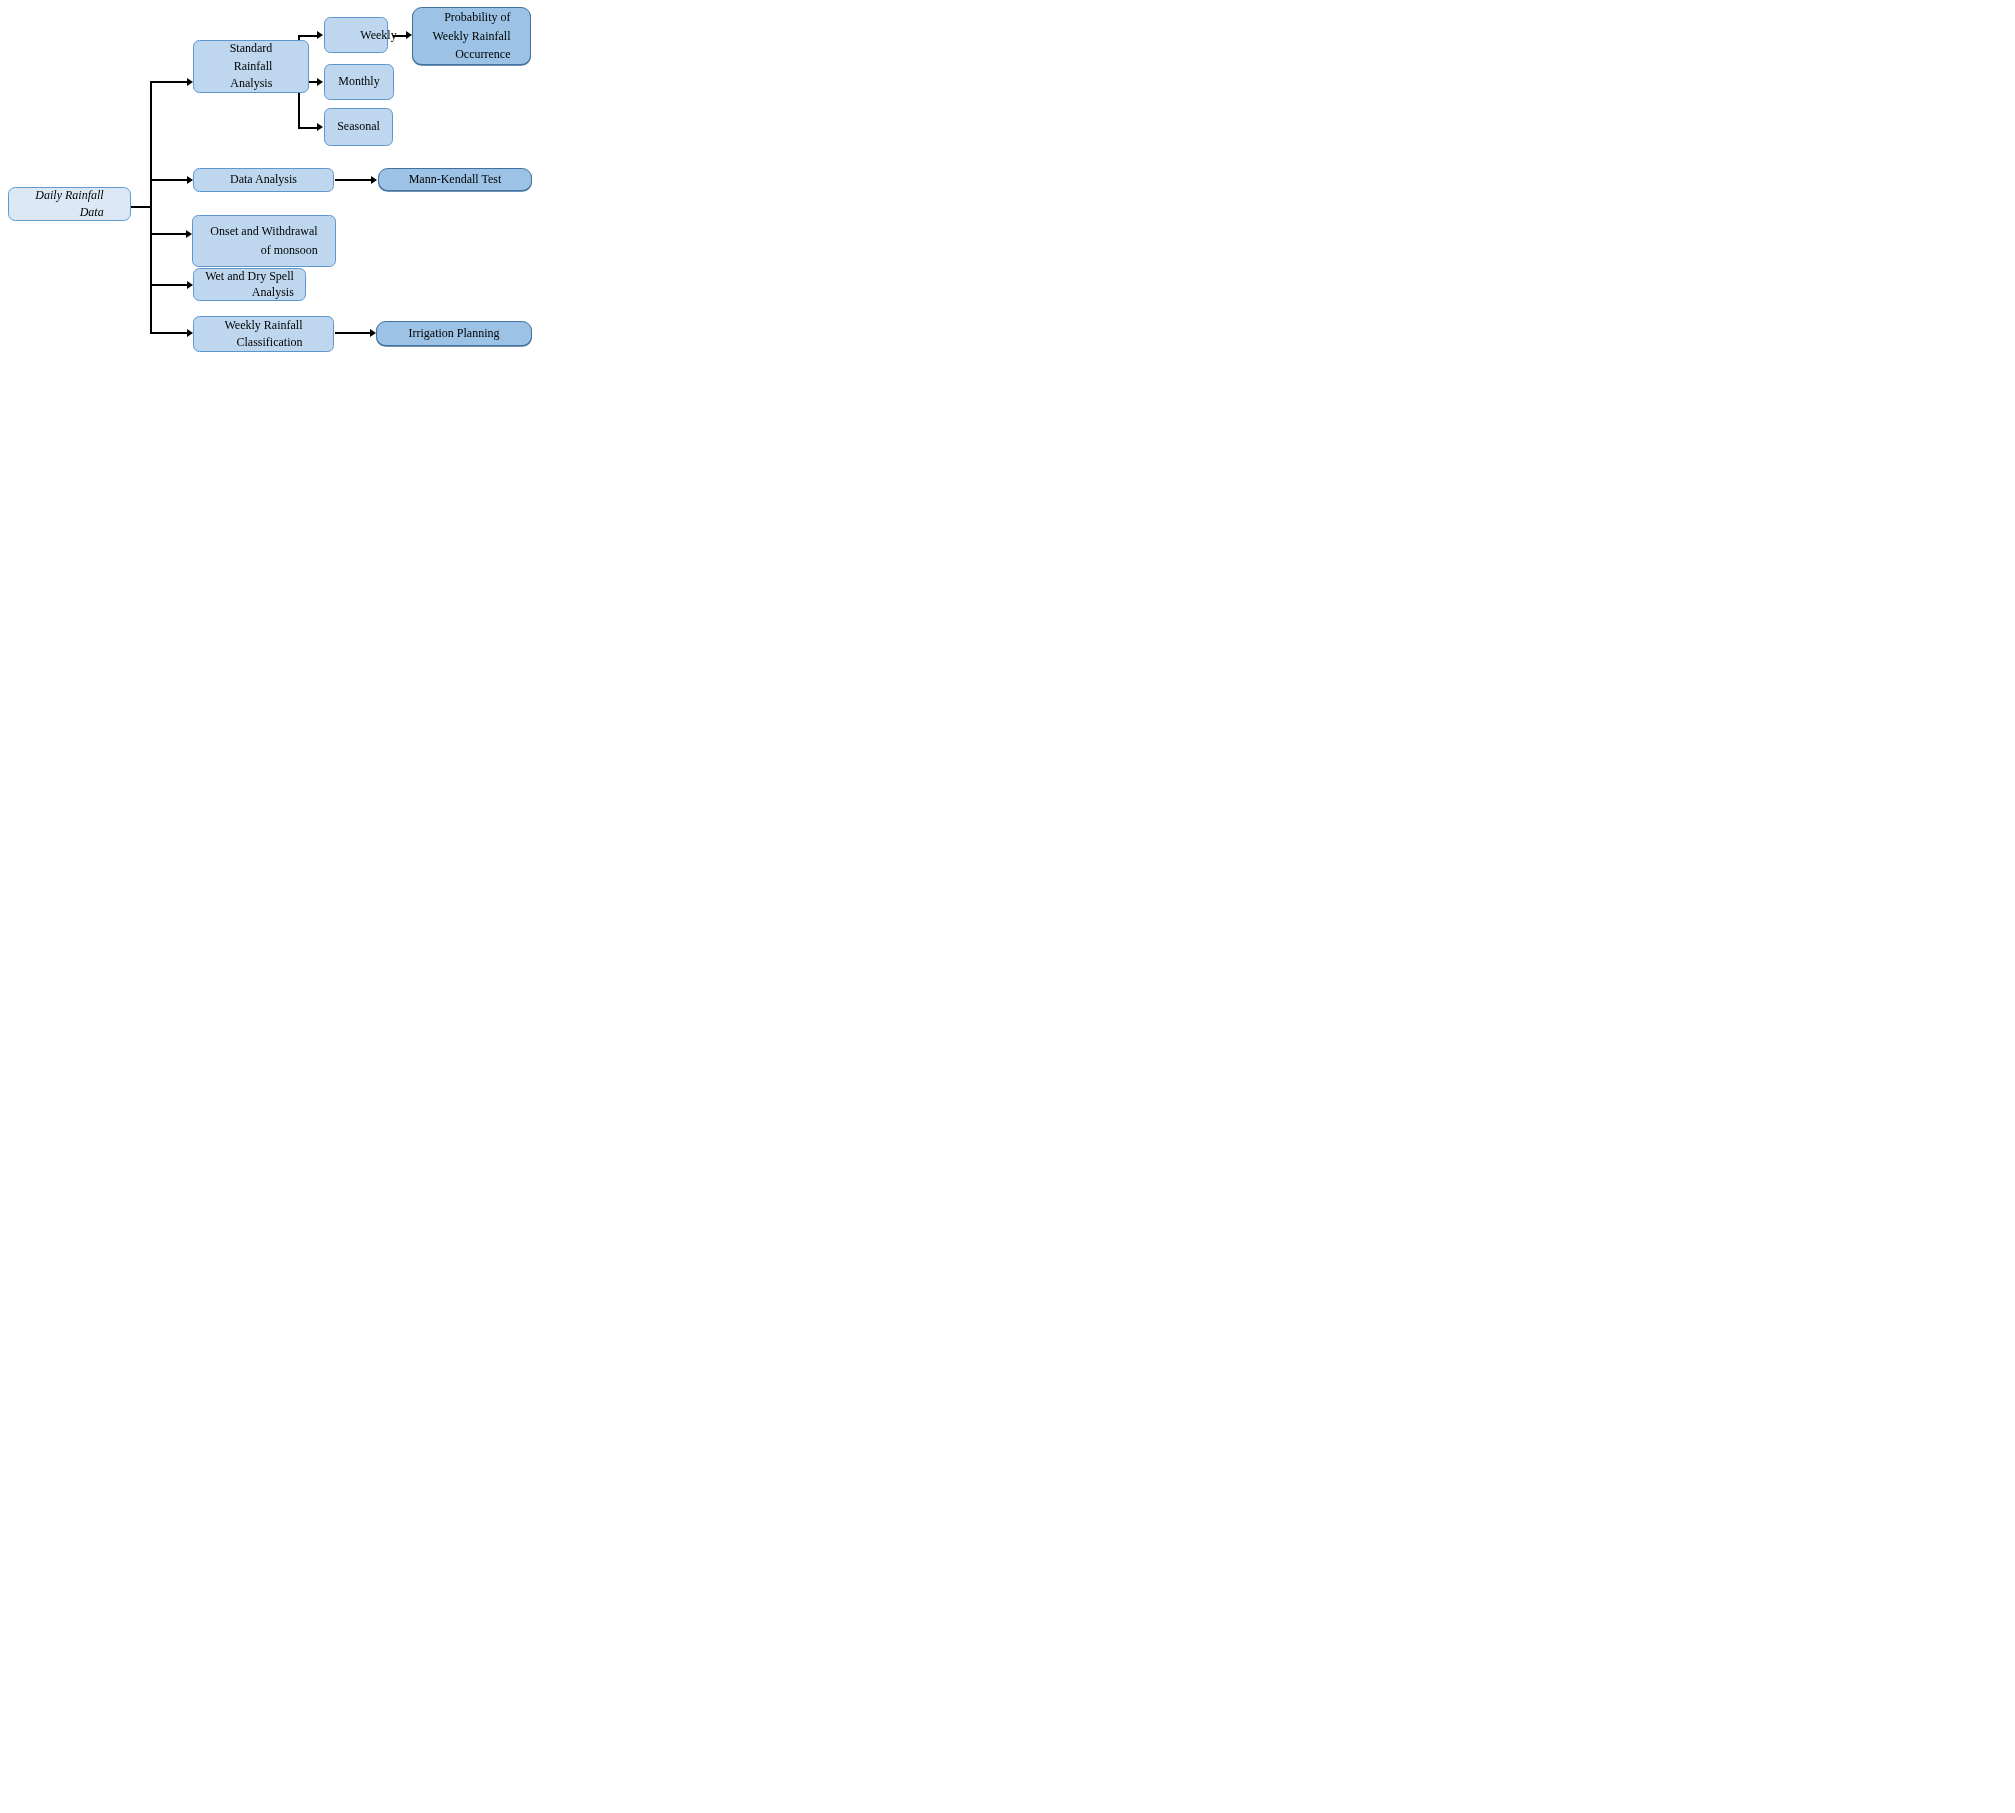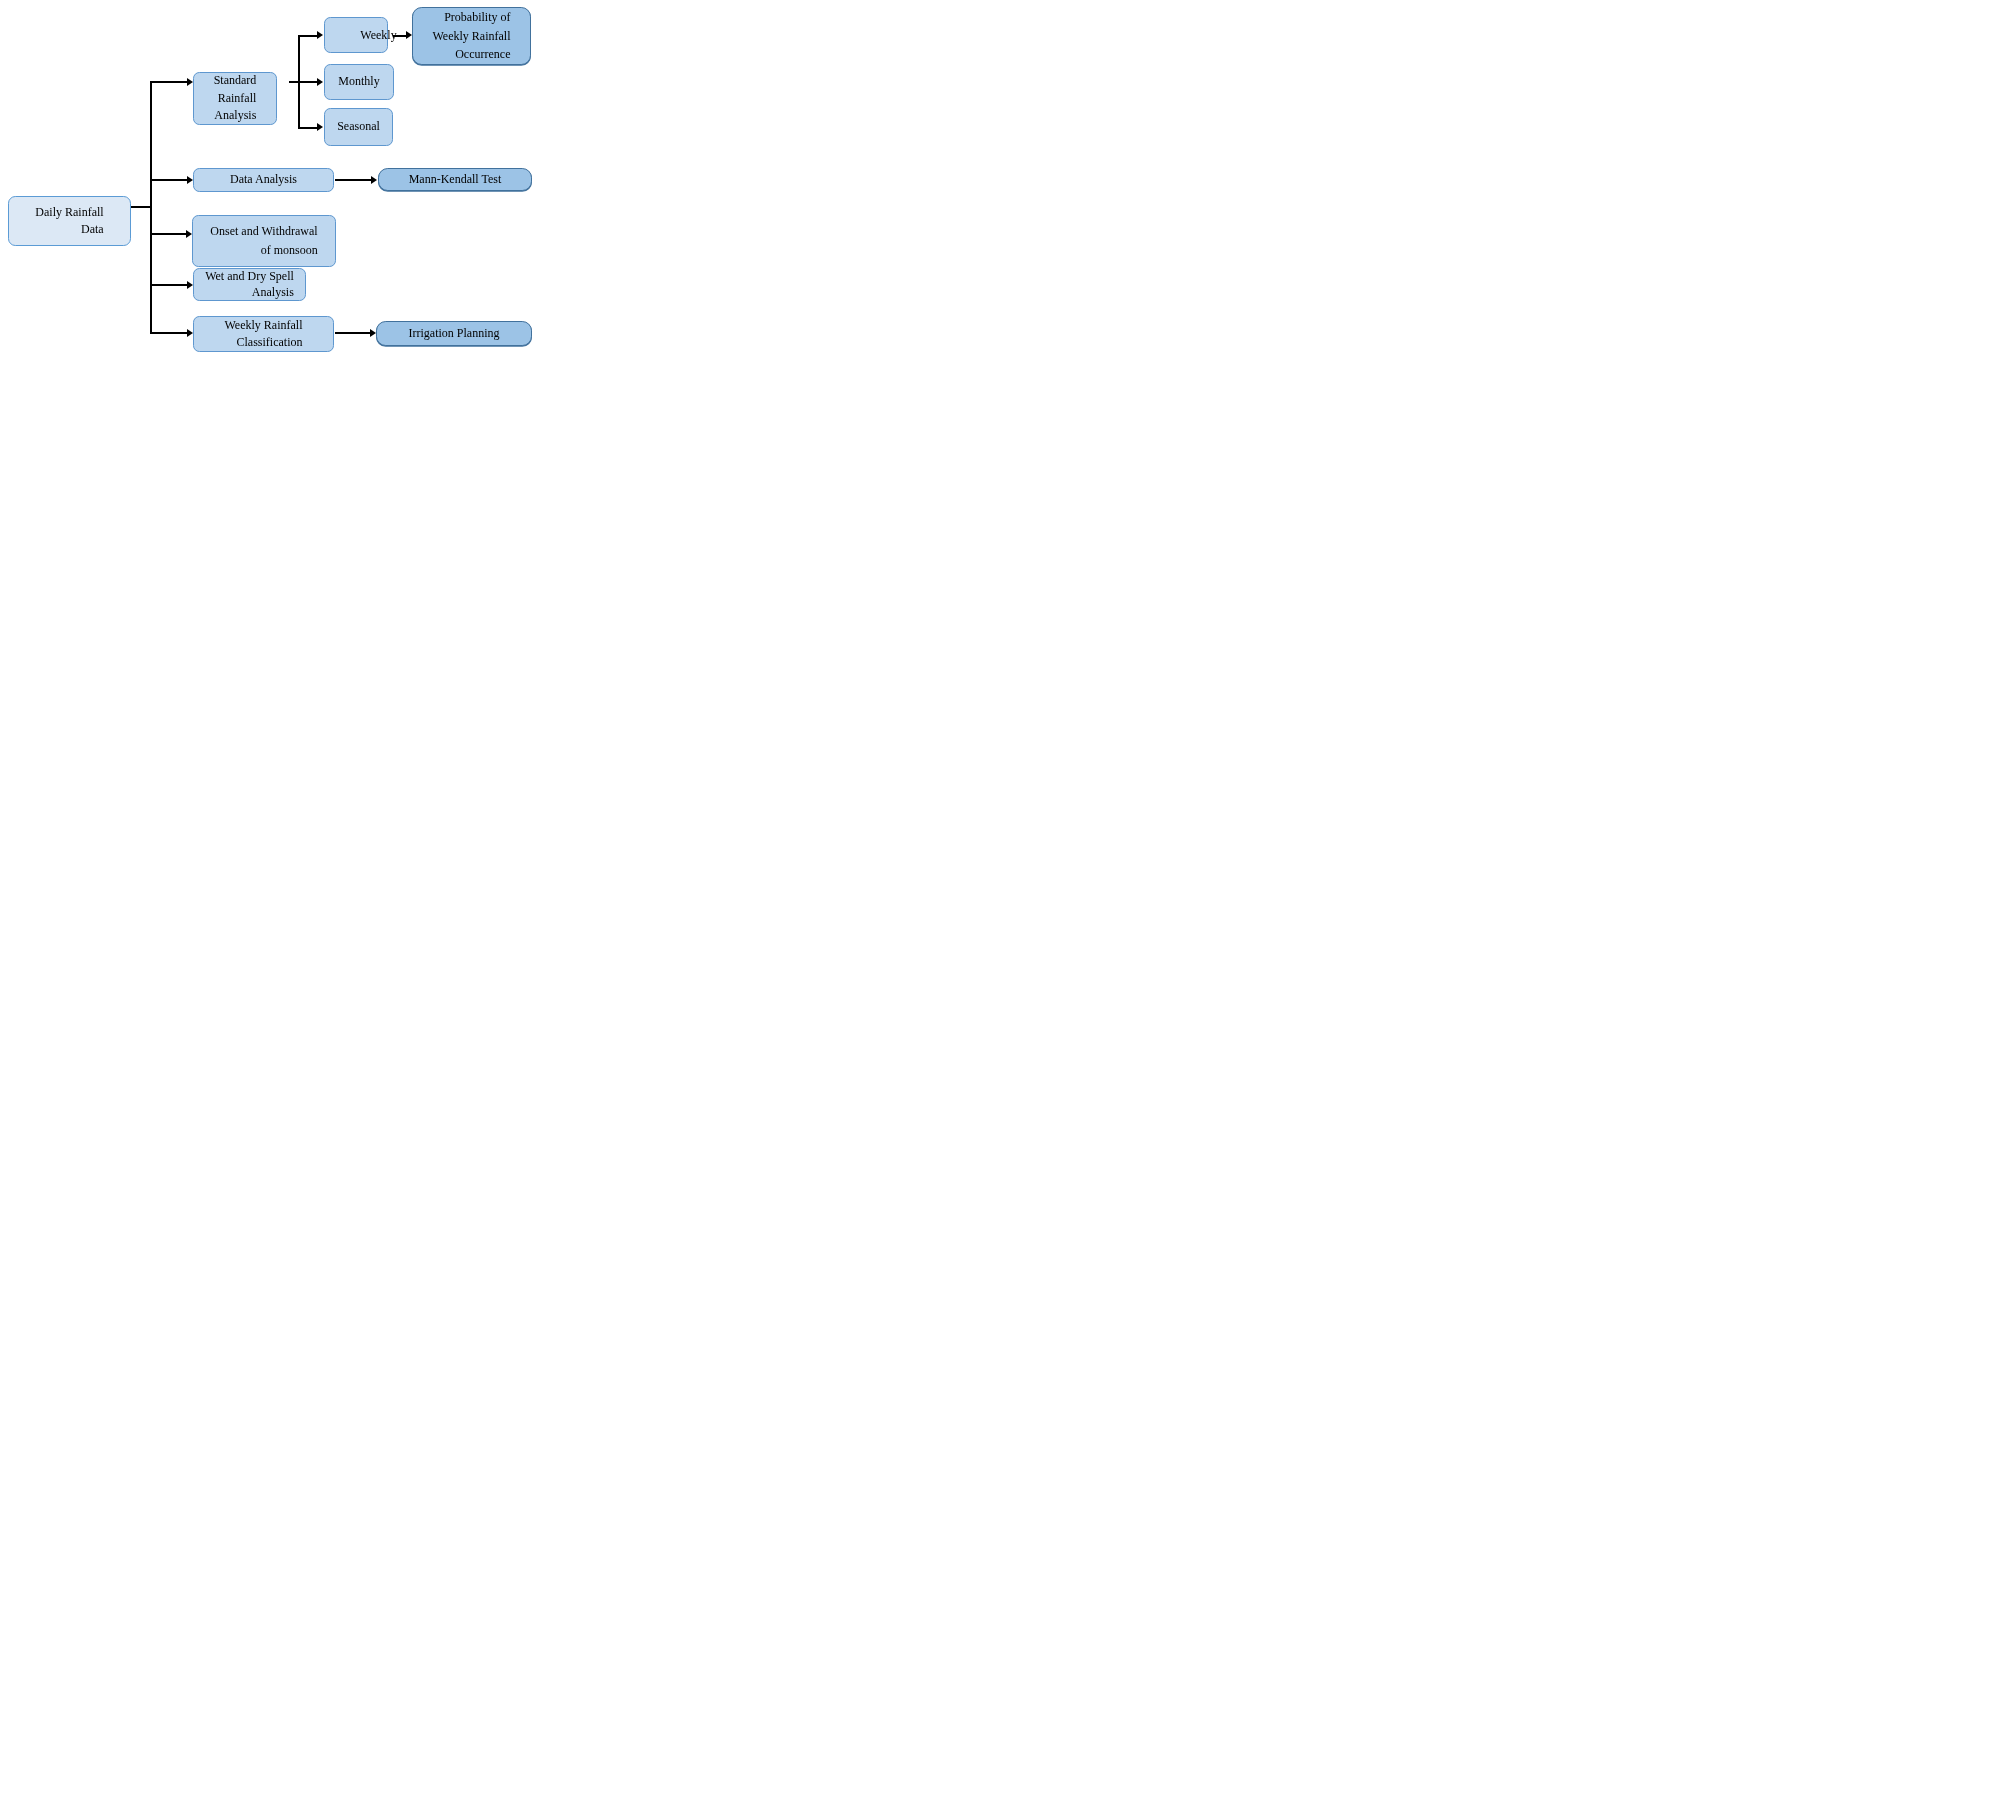--- a/index.html
+++ b/index.html
@@ -39,22 +39,22 @@
   .hline{height:2px;}
   .vline{width:2px;}
   .arrowhead{
     position:absolute;width:0;height:0;
     border-top:4px solid transparent;
     border-bottom:4px solid transparent;
     border-left:6.4px solid var(--line,#000000);
   }
 
   
-  #n-daily         {left:8px;  top:196px; width:123px; height:50px;}
-  #n-standard      {left:193px; top:72px; width:84px; height:53px;}
+  #n-daily         {left:8px;  top:187px; width:123px; height:34px;font-style:italic;}
+  #n-standard      {left:193px; top:40px; width:116px; height:53px;}
   #n-weekly        {left:324px; top:17.3px;  width:64px; height:36px;padding-left:45px;}
   #n-probability   {left:412px;top:6.9px;  width:119px; height:58px; line-height:1.55;}
   #n-monthly       {left:324px; top:64px; width:70px; height:36px;}
   #n-seasonal      {left:324px; top:108px; width:69px; height:38px;}
   #n-trend         {left:193px; top:168px; width:141px; height:24px;}
   #n-mann-kendall  {left:378px; top:168px; width:154px; height:23px;}
   #n-onset         {left:192px; top:215px; width:144px; height:52px; line-height:1.55;}
   #n-wet-dry       {left:193px; top:268px; width:113px; height:33px; line-height:1.3;}
   #n-classification{left:193px; top:316px; width:141px; height:36px; line-height:1.4;}
   #n-irrigation    {left:376px; top:321px; width:156px; height:24.6px;}

